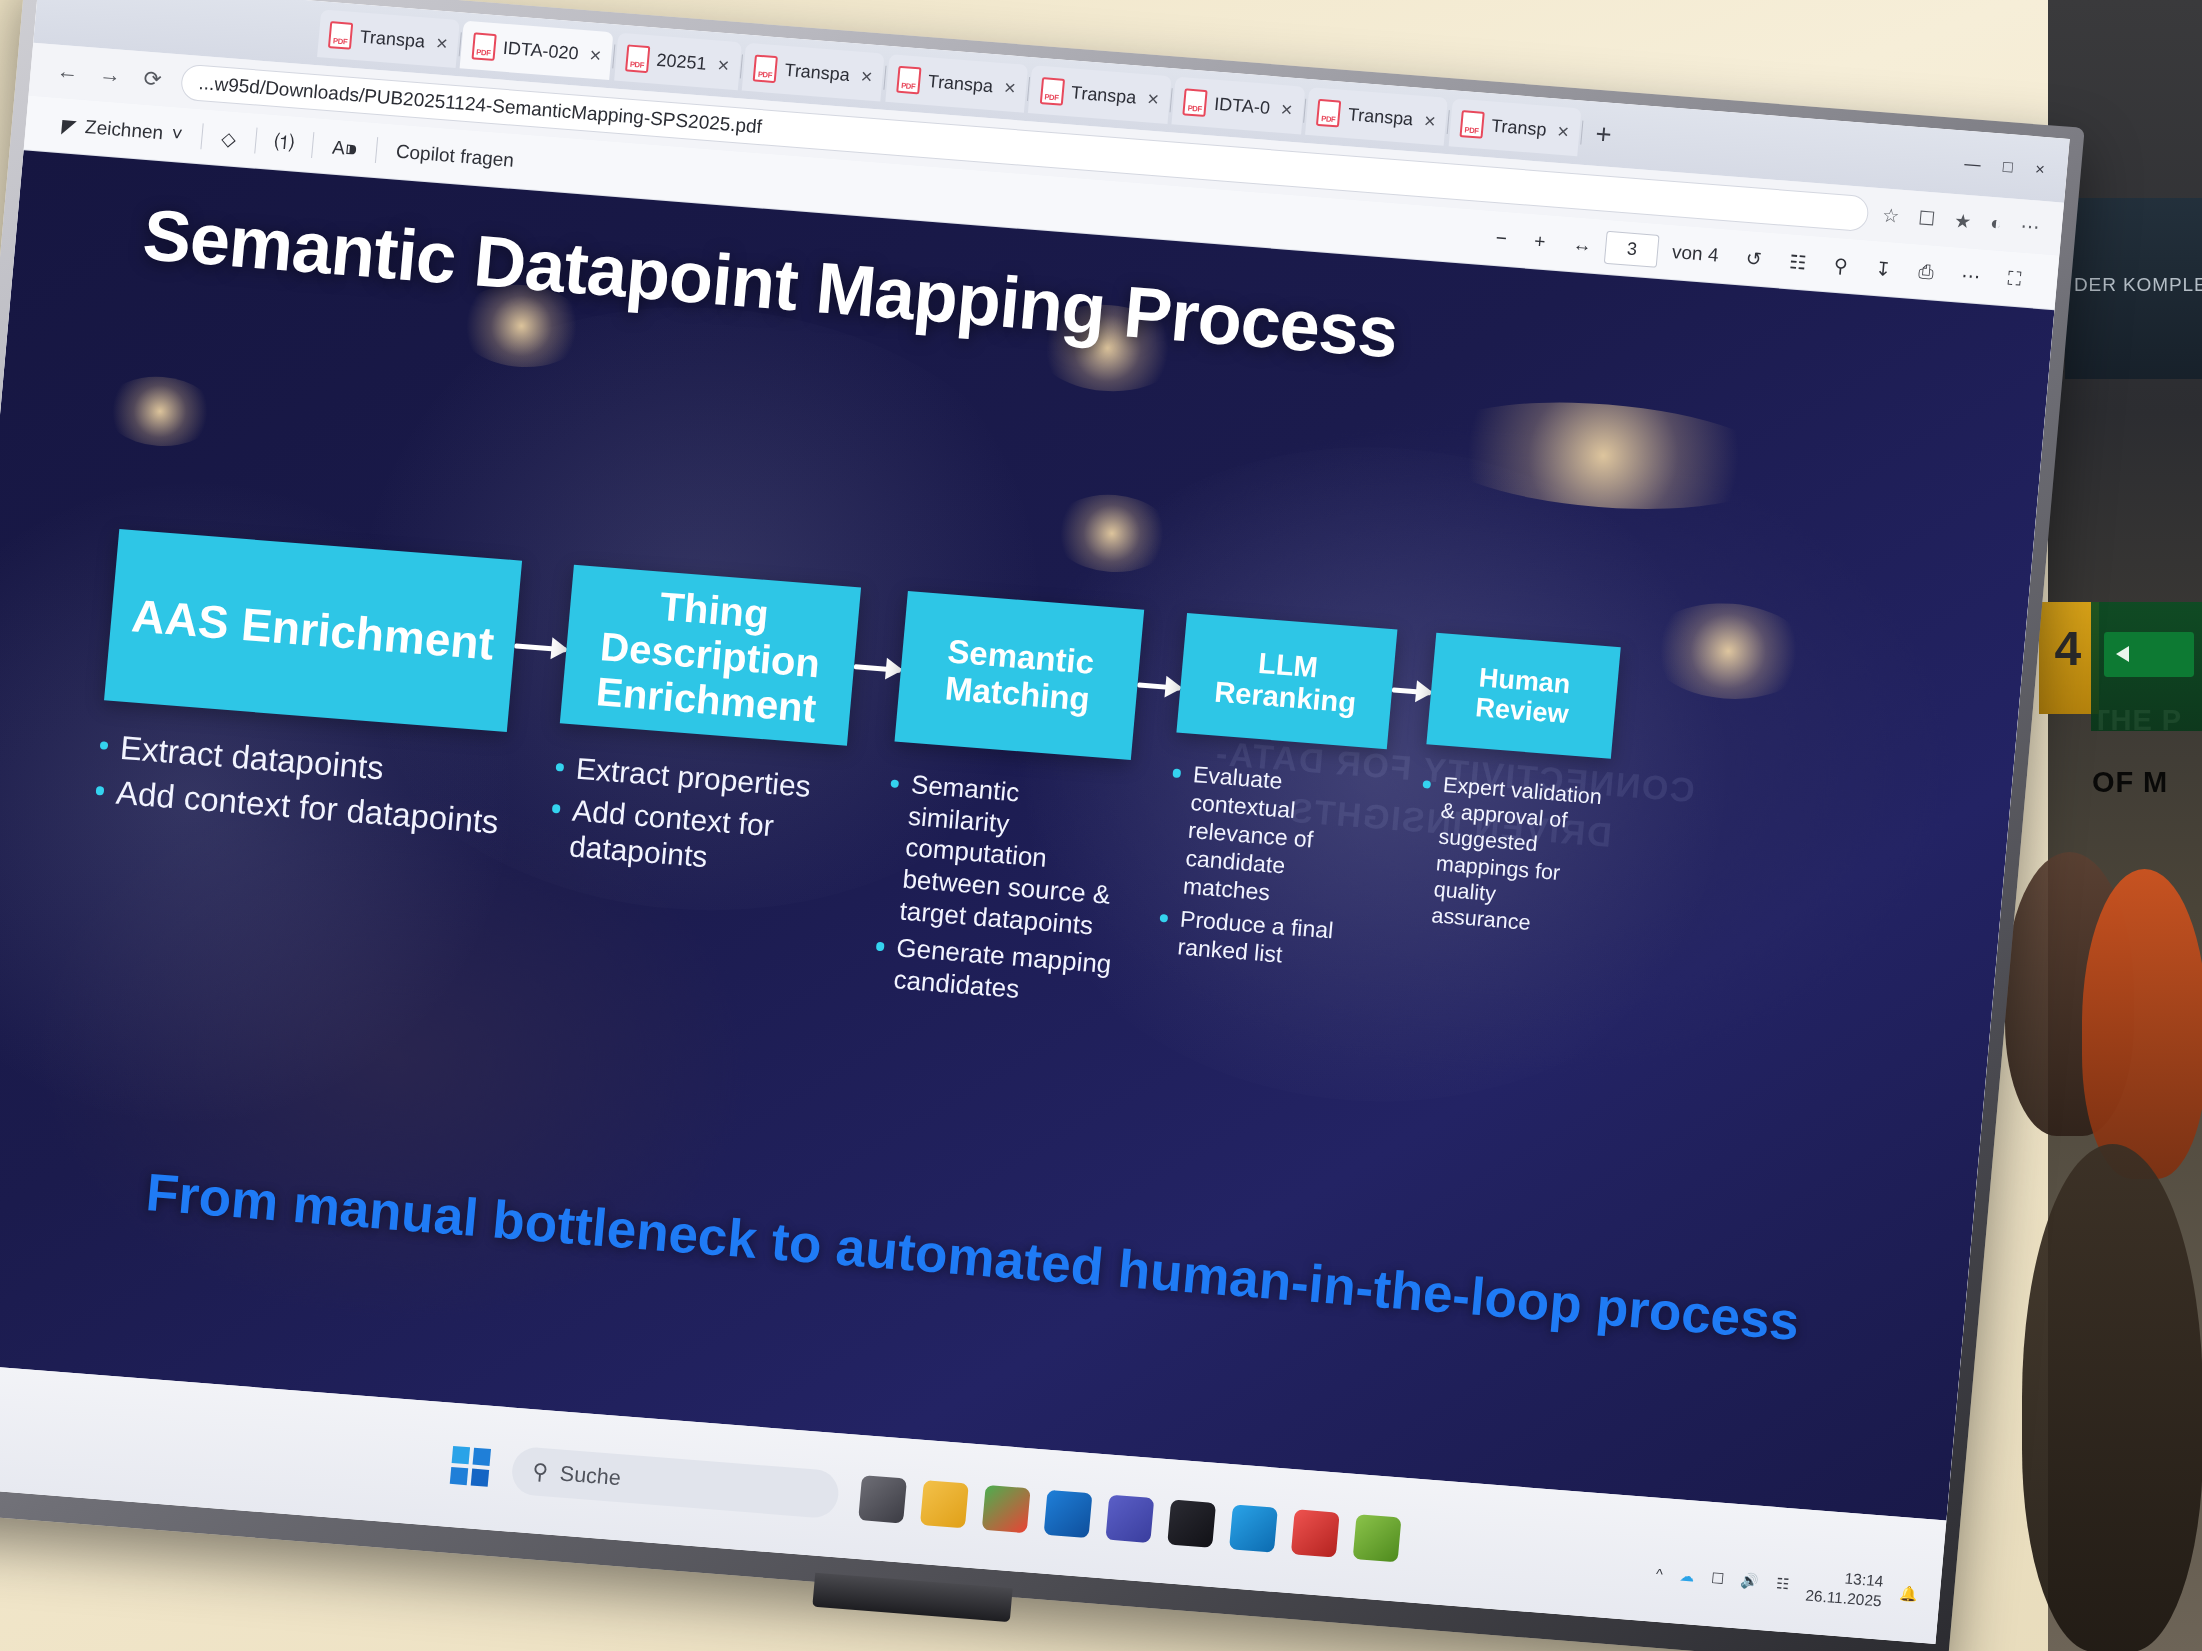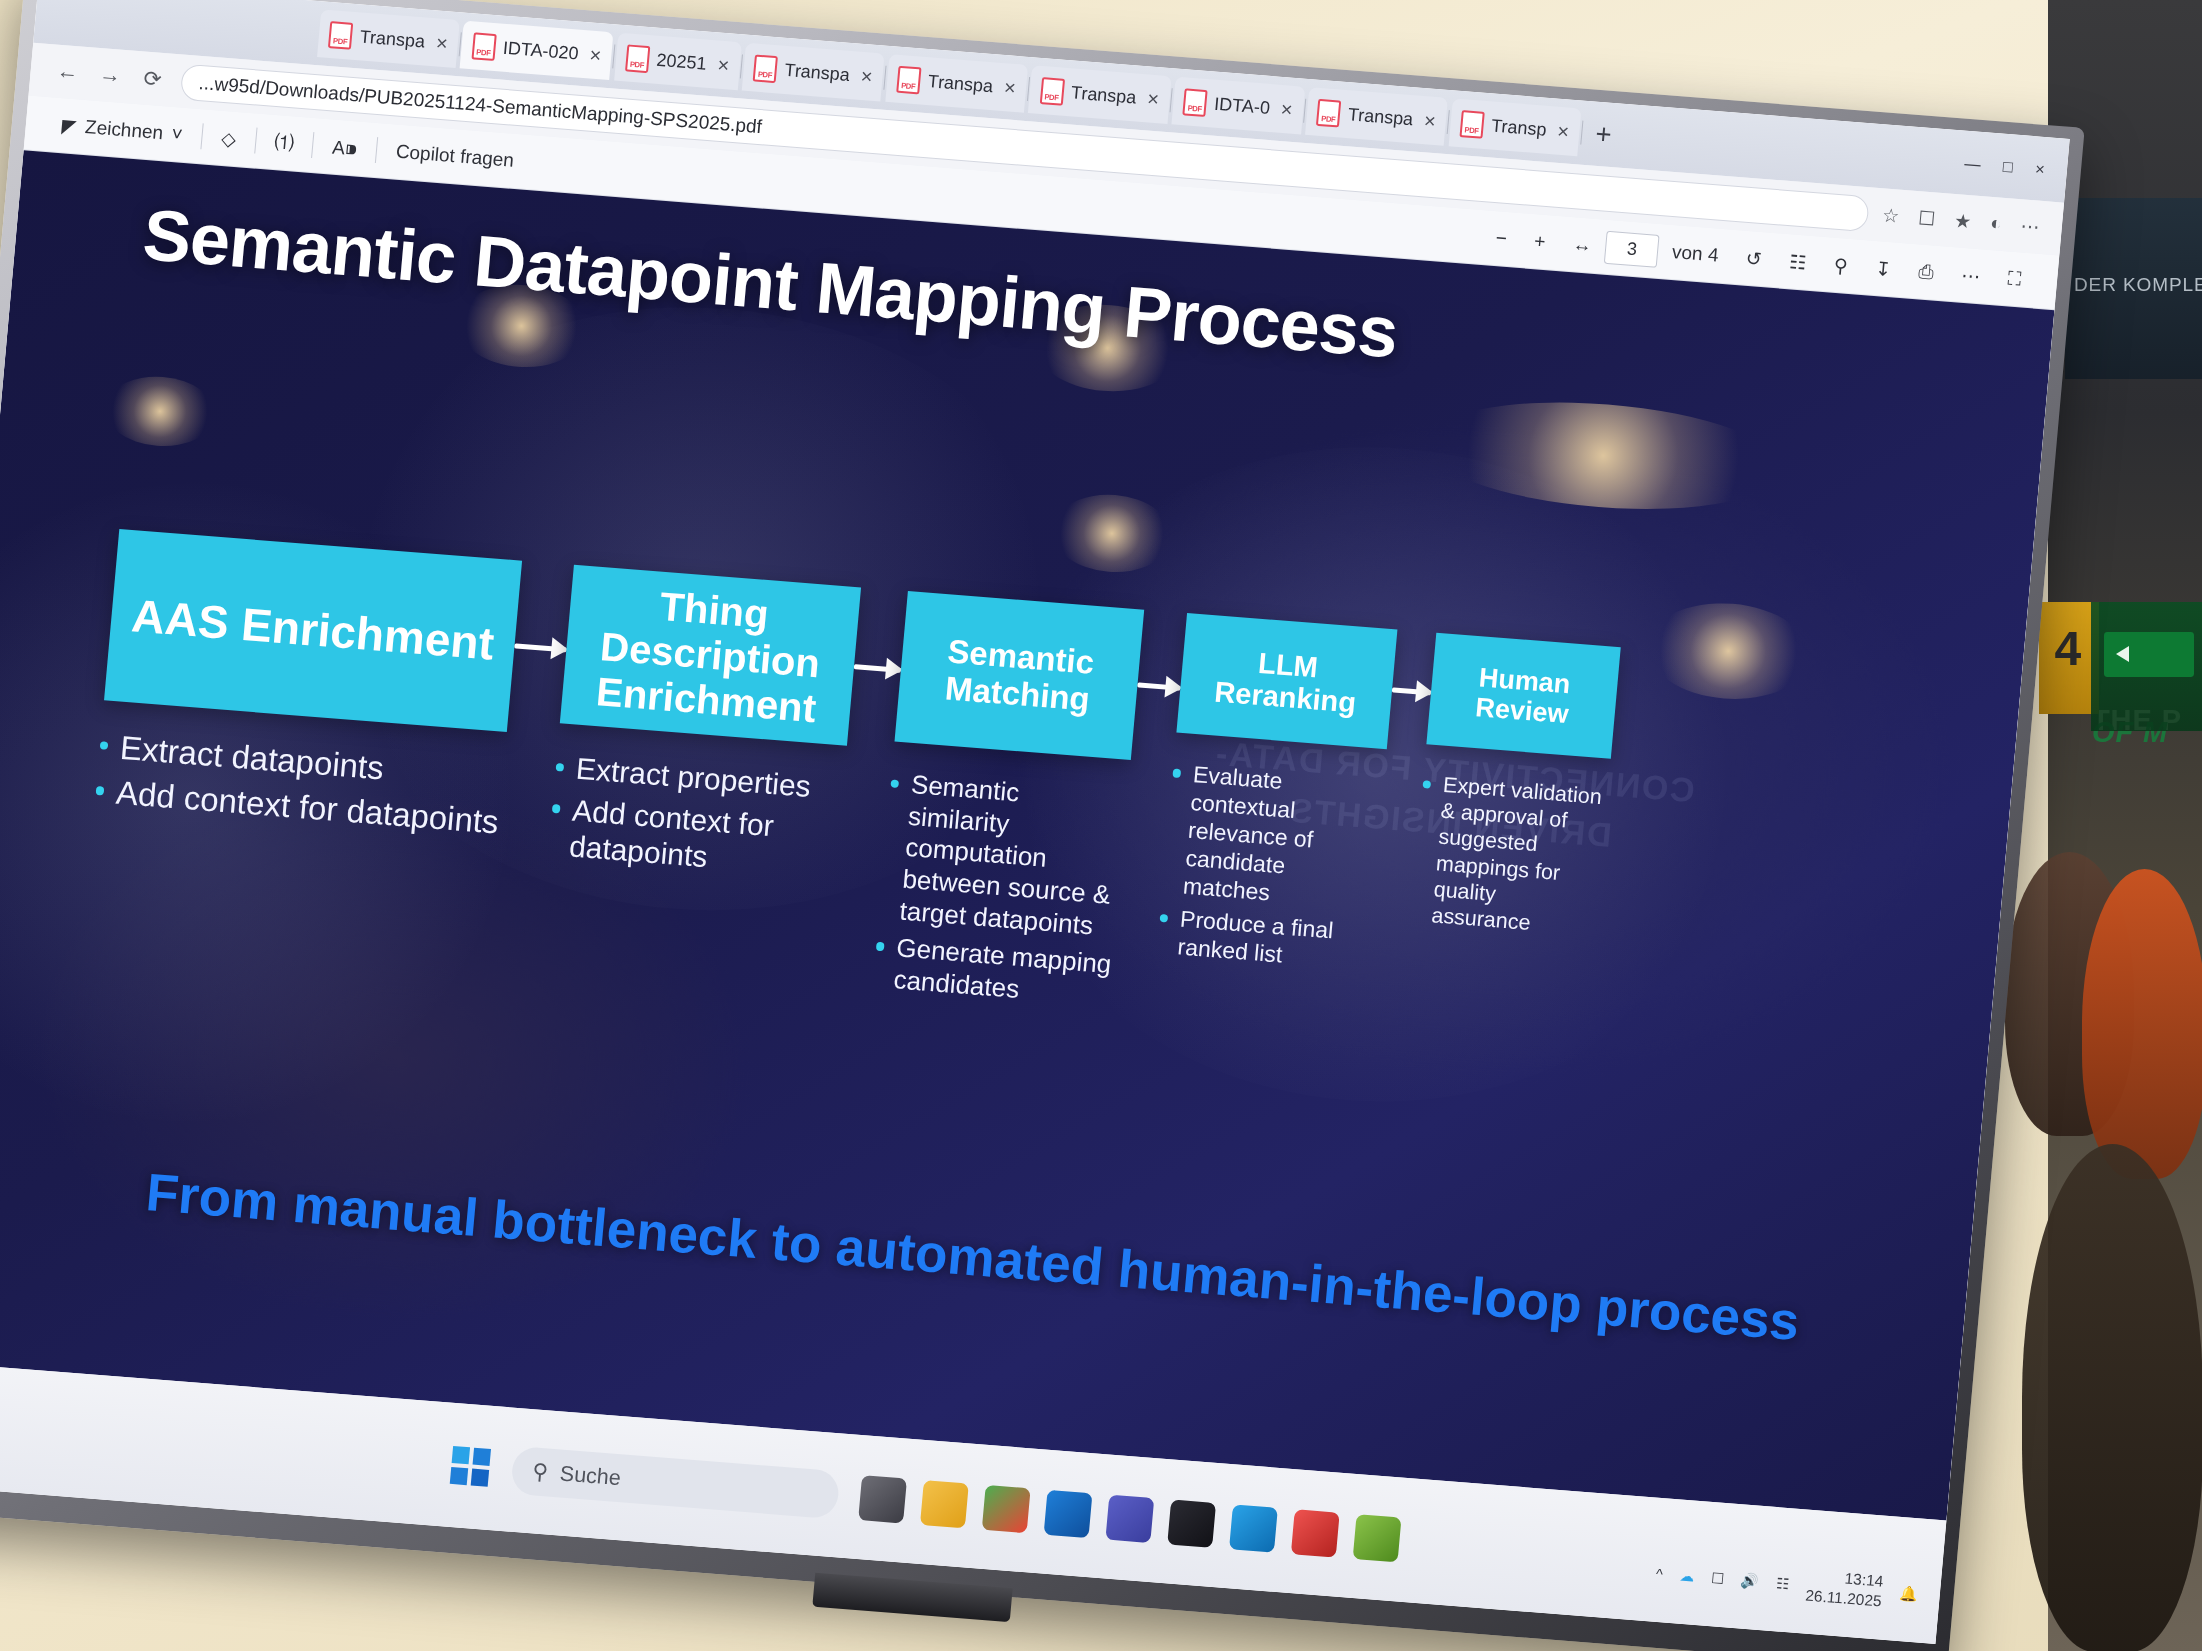--- a/index.html
+++ b/index.html
@@ -253,21 +253,21 @@
 </style>
 </head>
 <body>
 
 <div class="backdrop"></div>
 
 <div class="hall-right"></div>
 <div class="hall-panel"></div>
 <div class="hall-txt" style="left:2074px; top:274px;">DER KOMPLE</div>
 <div class="hall-txt" style="left:2092px; top:704px; font-size:29px; font-weight:bold; color:#e8e2cf;">THE P</div>
-<div class="hall-txt" style="left:2092px; top:716px; font-size:29px; font-weight:bold; color:#15803d;font-style:italic;">OF M</div>
+<div class="hall-txt" style="left:2092px; top:766px; font-size:29px; font-weight:bold; color:#000000;">OF M</div>
 <div class="hall-yellow">
   <div style="position:absolute;left:15.5px;top:19px;color:#2b2b2b;font-size:48px;font-weight:bold;">4</div>
 </div>
 <div class="hall-green"></div>
 <div class="hall-exit"></div>
 
 <div class="crowd" style="left:2005px; top:852px; width:129px; height:284px;"></div>
 <div class="crowd" style="left:2082px; top:869px; width:125px; height:310px; background:linear-gradient(180deg,#d2541f,#7d2f10);"></div>
 <div class="crowd" style="left:2022px; top:1144px; width:181px; height:508px; background:linear-gradient(180deg,#3a2f24,#1c1610);"></div>
 

